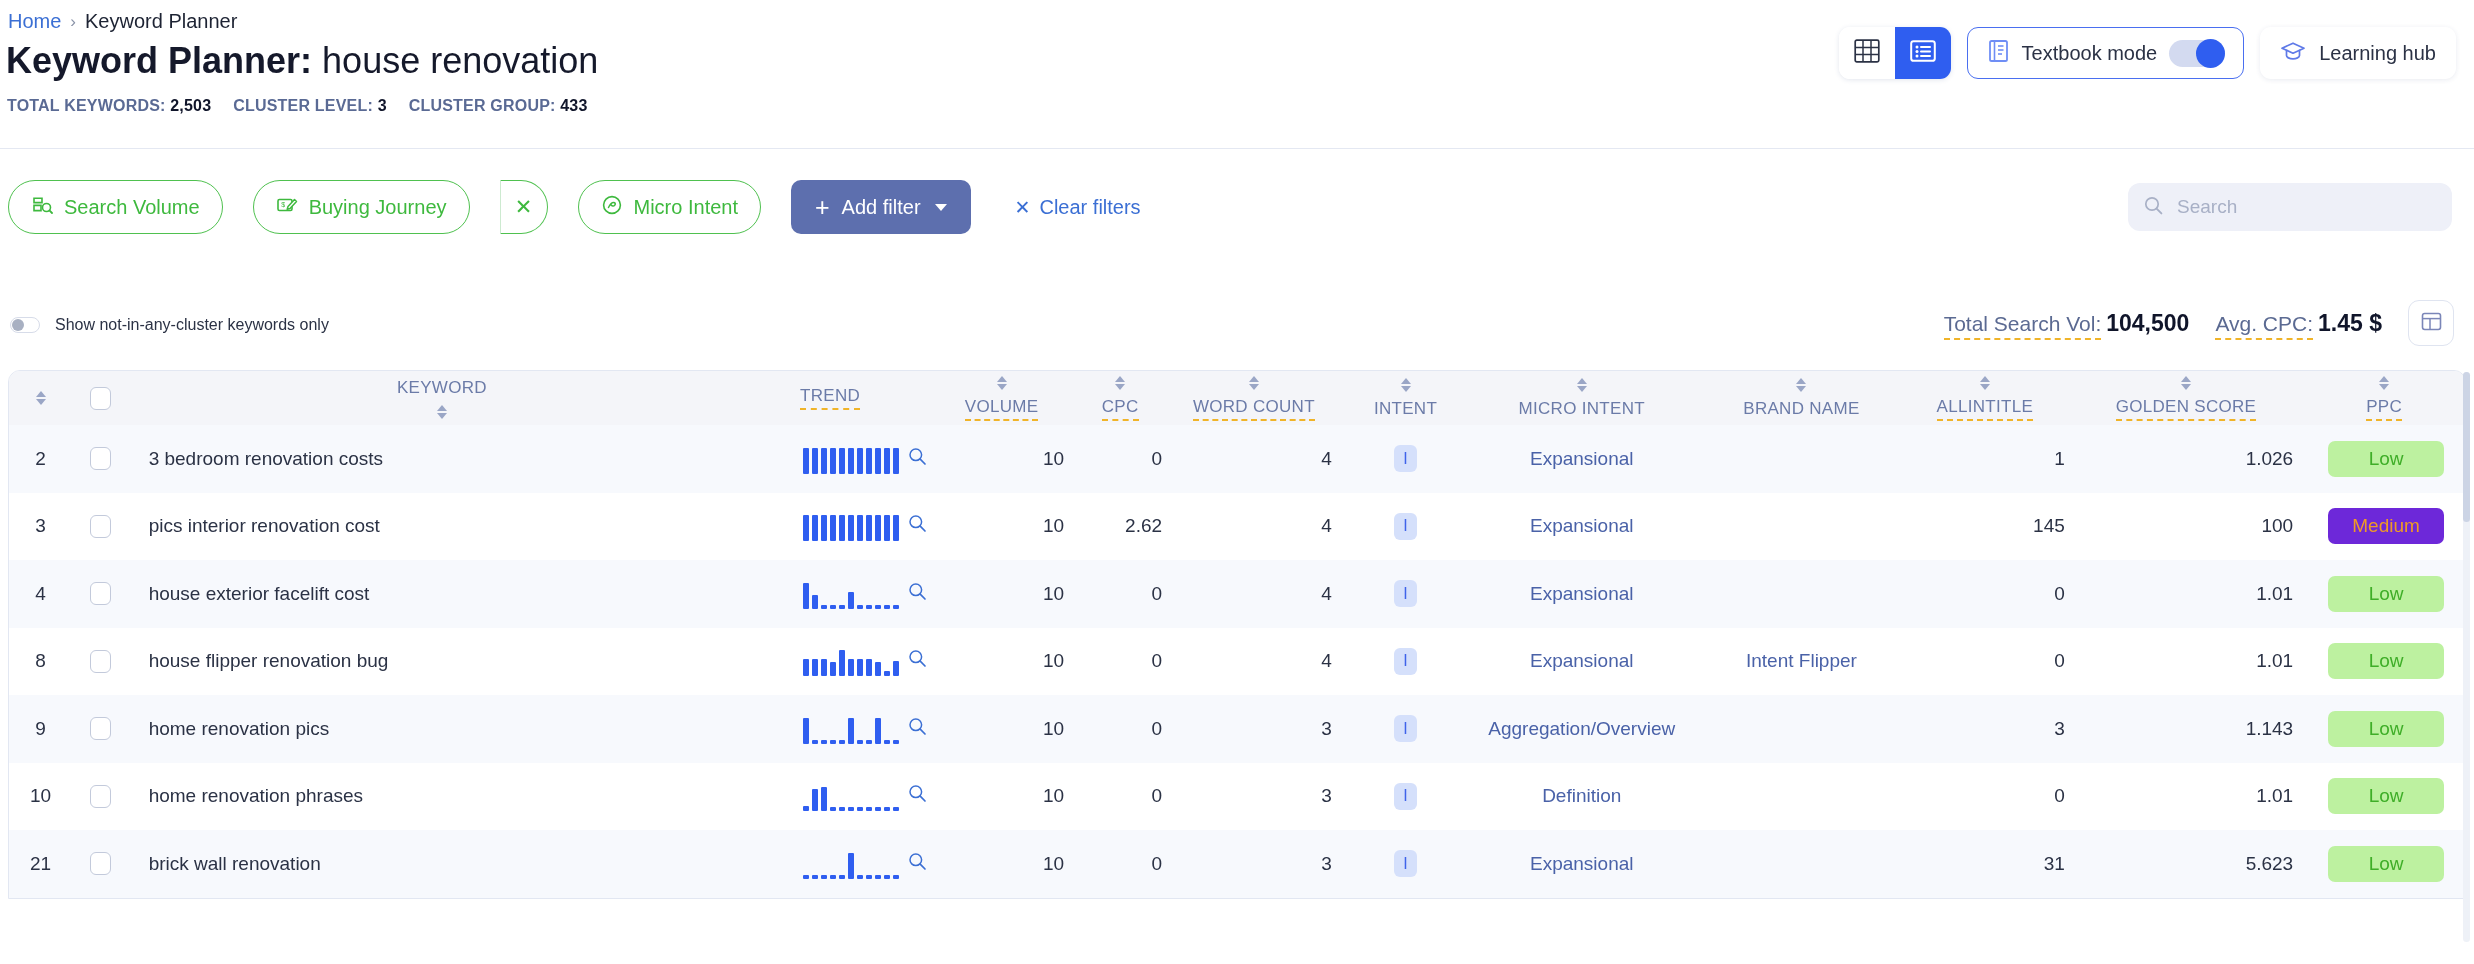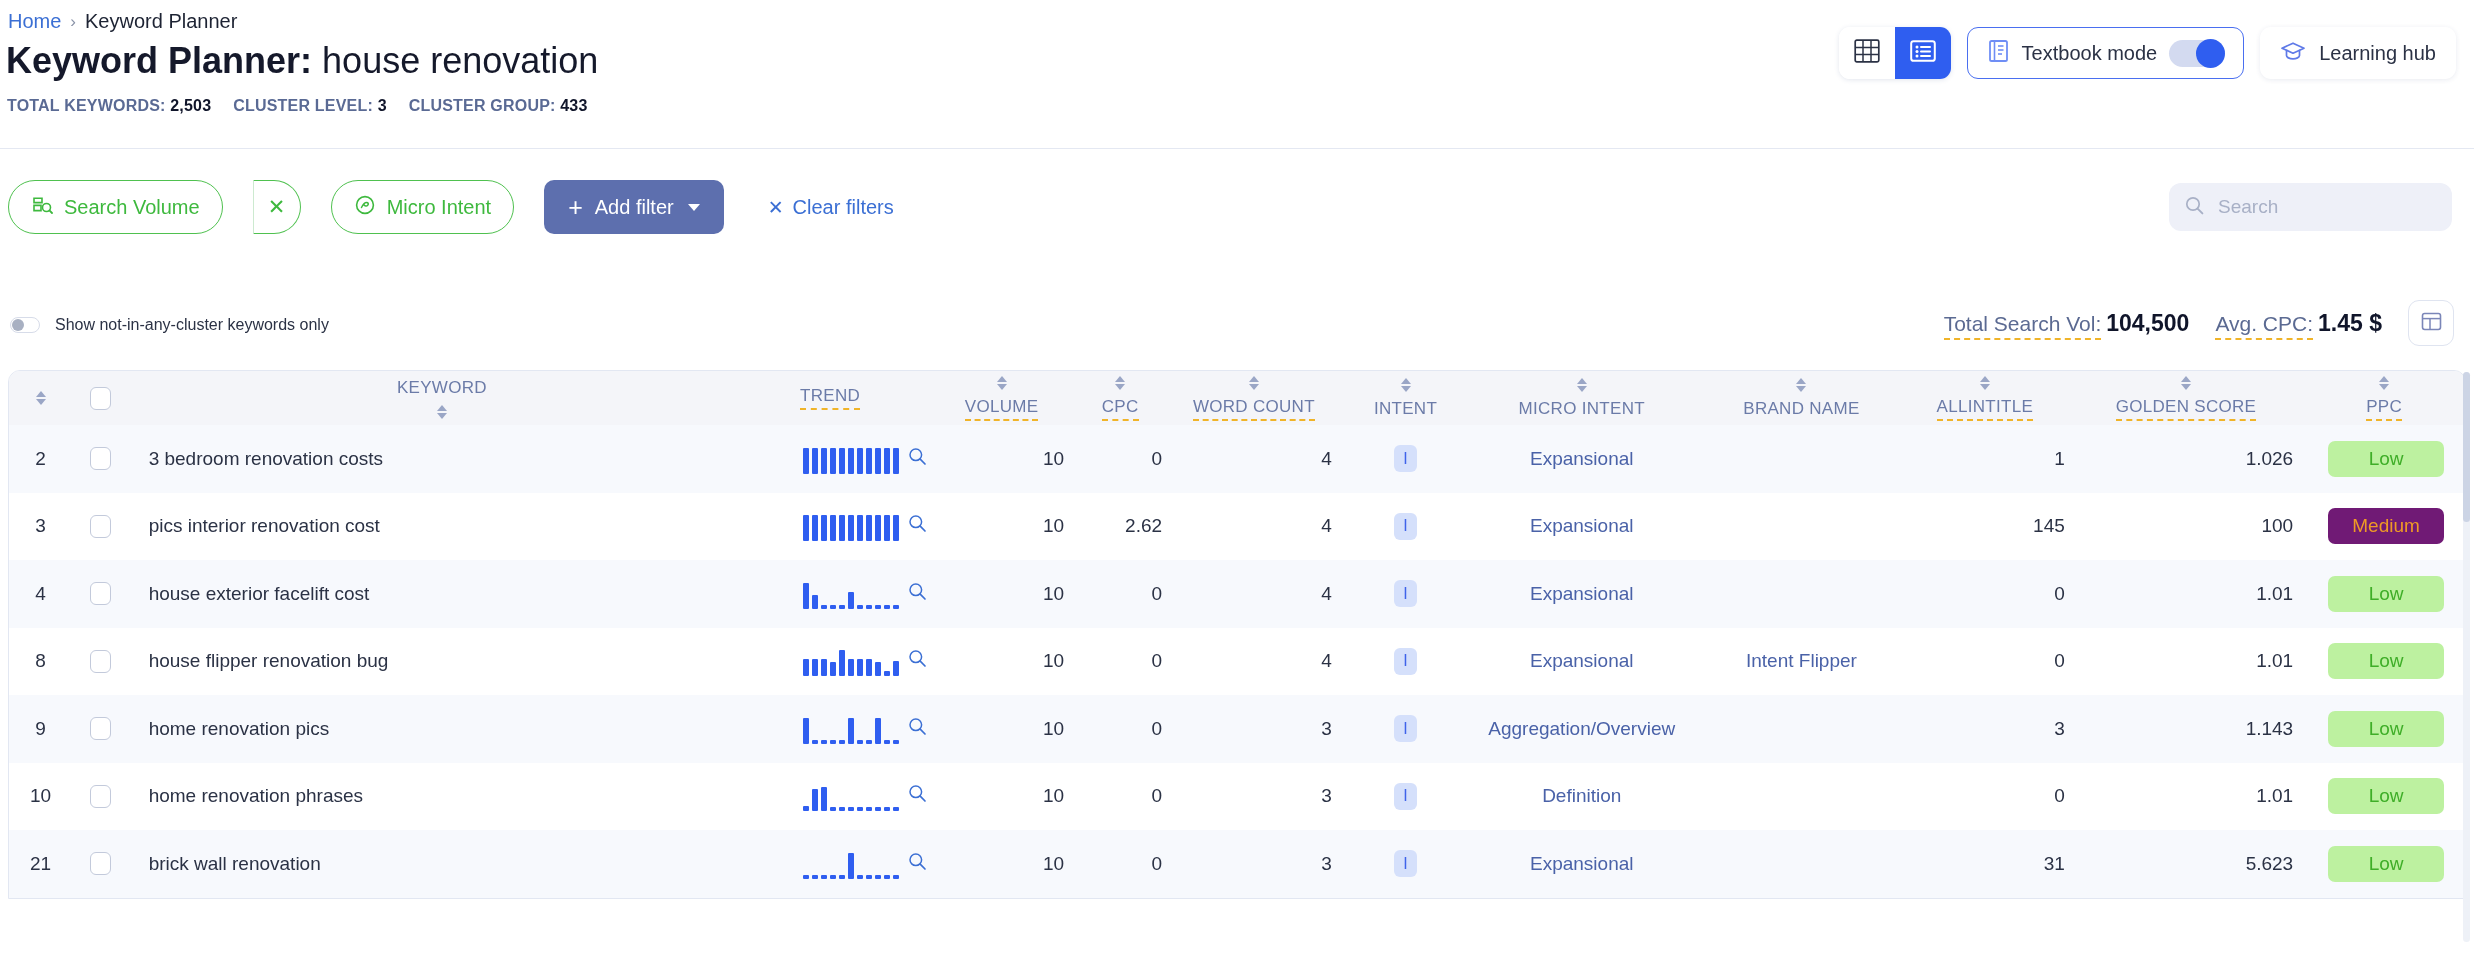--- a/index.html
+++ b/index.html
@@ -122,21 +122,21 @@
   }
   .clear-filters {
     display: flex; align-items: center; gap: 9px;
     margin-left: 14px; color: #3b6fd4; font-size: 20px; cursor: pointer;
     white-space: nowrap;
   }
   .cf-x { font-size: 19px; }
 
   .search-box {
     position: absolute; right: 22px; top: 183px;
-    width: 283px; height: 48px;
+    width: 324px; height: 48px;
     background: #eef0f8; border-radius: 12px;
     display: flex; align-items: center; gap: 12px;
     padding: 0 16px; cursor: text;
   }
   .search-box input {
     border: none; outline: none; background: transparent;
     font-family: "Liberation Sans", sans-serif;
     font-size: 19px; color: #6f7a96; width: 100%;
   }
   .search-box input::placeholder { color: #a8b0c6; }
@@ -226,21 +226,21 @@
   }
   .mi-txt { color: #4a62a8; }
   .brand-txt { color: #4a62a8; }
 
   .ppc-badge {
     display: inline-flex; align-items: center; justify-content: center;
     width: 116px; height: 36px; border-radius: 7px;
     font-size: 19px; white-space: nowrap;
   }
   .ppc-low { background: #bdf1a0; color: #3fae28; }
-  .ppc-medium { background: #701a75; color: #ef9a25; }
+  .ppc-medium { background: #6d28d9; color: #ef9a25; }
 
   
   .v-scroll {
     position: absolute; right: 4px; top: 372px; width: 7px; height: 570px;
     background: #eef1f7; border-radius: 4px;
   }
   .v-scroll .thumb {
     position: absolute; left: 0; top: 0; width: 7px; height: 150px;
     background: #ccd4e5; border-radius: 4px;
   }
@@ -336,20 +336,30 @@
       <svg width="22" height="22" viewBox="0 0 22 22" fill="none">
         <path d="M3 4.2h8v4.4H3z" stroke="#3eb93e" stroke-width="1.6"></path>
         <path d="M3 11.4h7v5.2H3z" stroke="#3eb93e" stroke-width="1.6"></path>
         <circle cx="15.5" cy="13.5" r="4" stroke="#3eb93e" stroke-width="1.6"></circle>
         <line x1="18.4" y1="16.4" x2="21" y2="19" stroke="#3eb93e" stroke-width="1.8" stroke-linecap="round"></line>
       </svg>
     </span>
     <span>Search Volume</span>
   </div>
 
+  <div class="chip">
+    <span>
+      <svg width="22" height="22" viewBox="0 0 22 22" fill="none">
+        <rect x="2" y="5.5" width="14" height="11" rx="1.4" stroke="#3eb93e" stroke-width="1.6"></rect>
+        <text x="5.2" y="13.4" font-size="7" fill="#3eb93e" font-family="Liberation Sans, sans-serif">$</text>
+        <path d="M12 12.5 L18.5 5.5 L20.5 7.5 L14 14.5 L11.2 15.3 Z" stroke="#3eb93e" stroke-width="1.5" stroke-linejoin="round" fill="#fff"></path>
+      </svg>
+    </span>
+    <span>Buying Journey</span>
+  </div>
 
   <div class="chip-group">
     <div class="chip-x">✕</div>
   </div>
 
   <div class="chip">
     <span>
       <svg width="22" height="22" viewBox="0 0 22 22" fill="none">
         <circle cx="11" cy="11" r="8.4" stroke="#3eb93e" stroke-width="1.6"></circle>
         <path d="M7.5 13.5c1.5-3 3-5 5-5s2.2 1.6 1.2 2.8c-1 1.2-3 1-3.6-.6" stroke="#3eb93e" stroke-width="1.5" stroke-linecap="round"></path>

